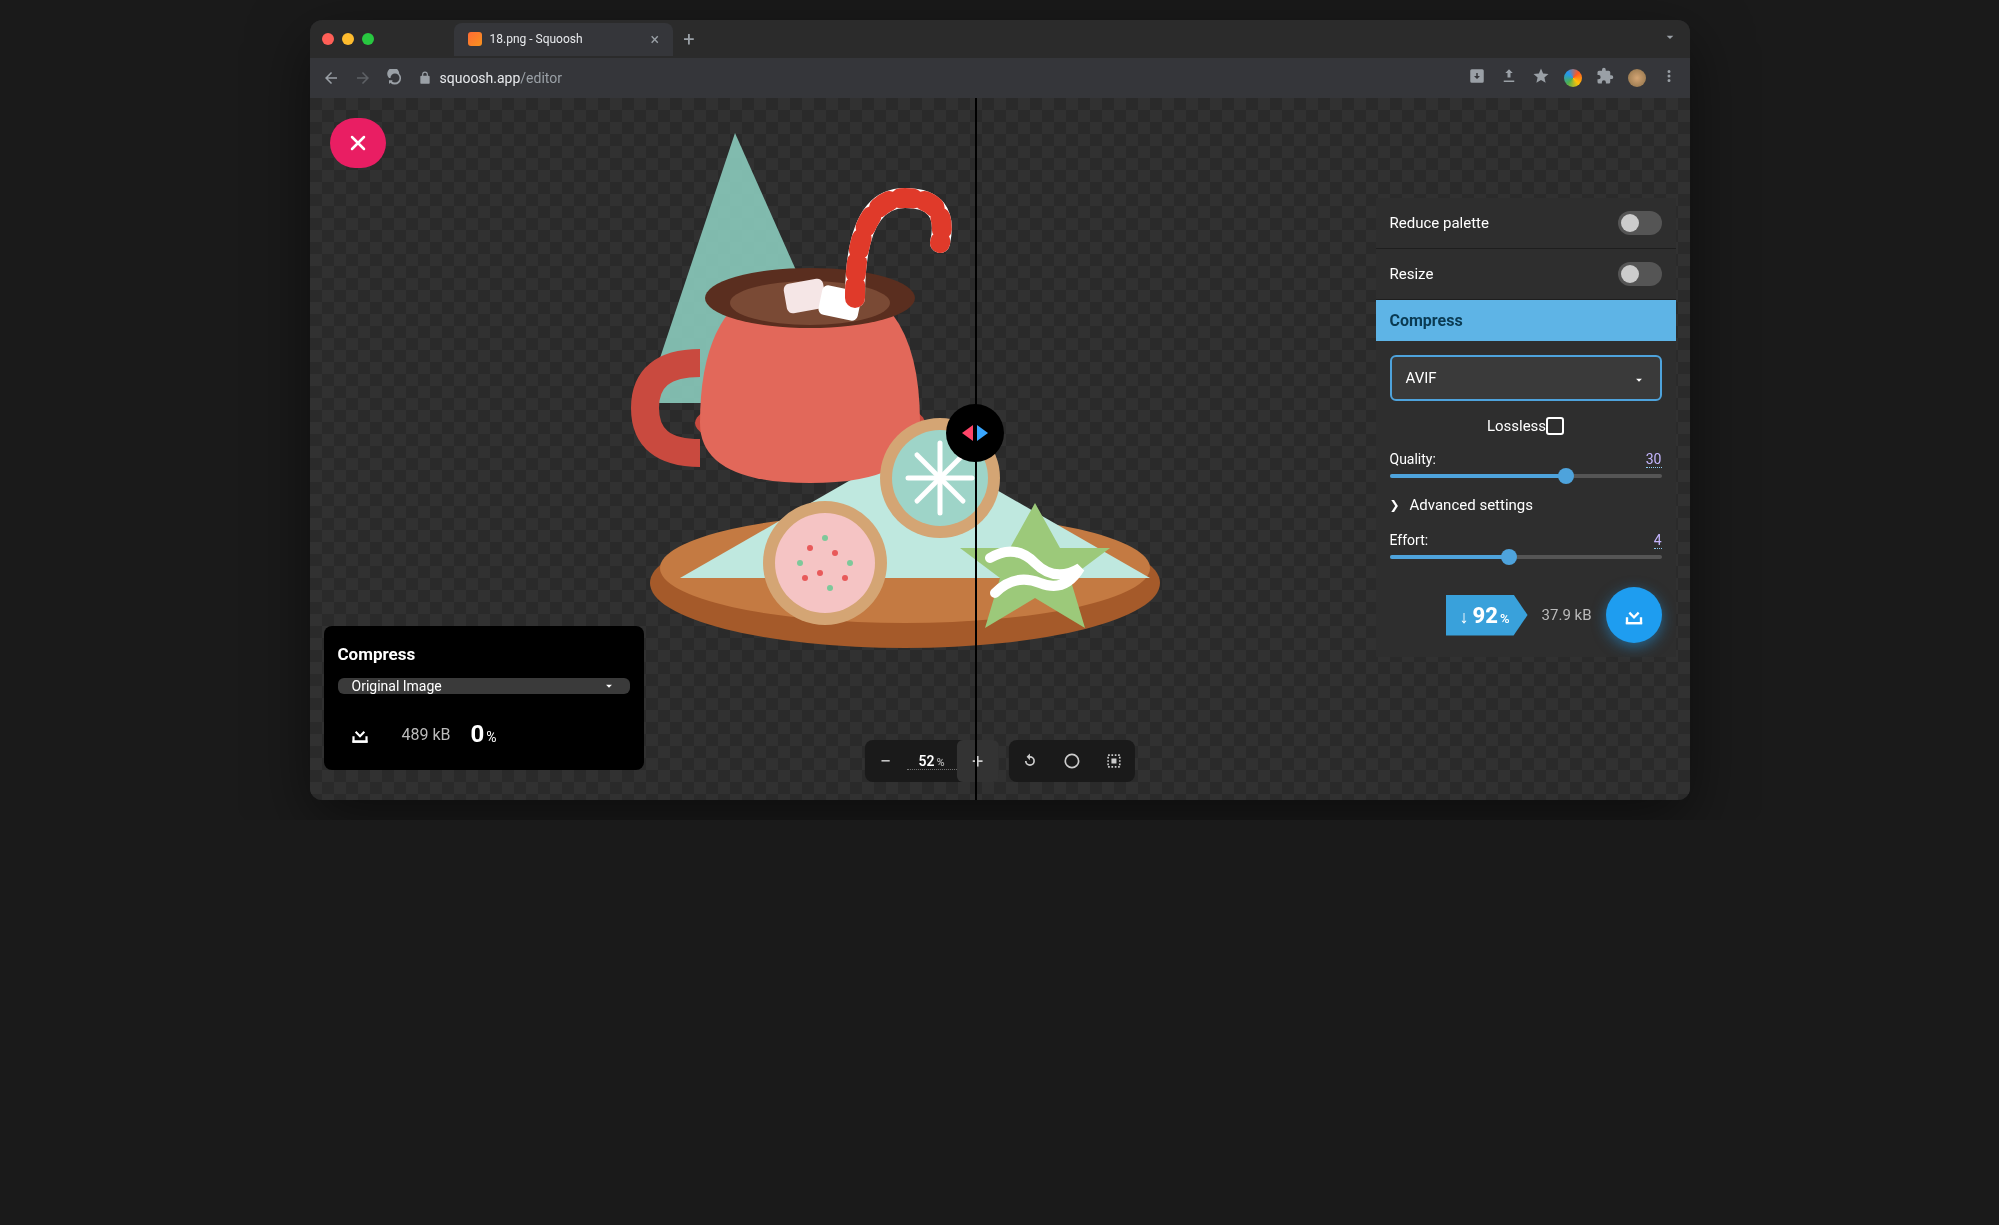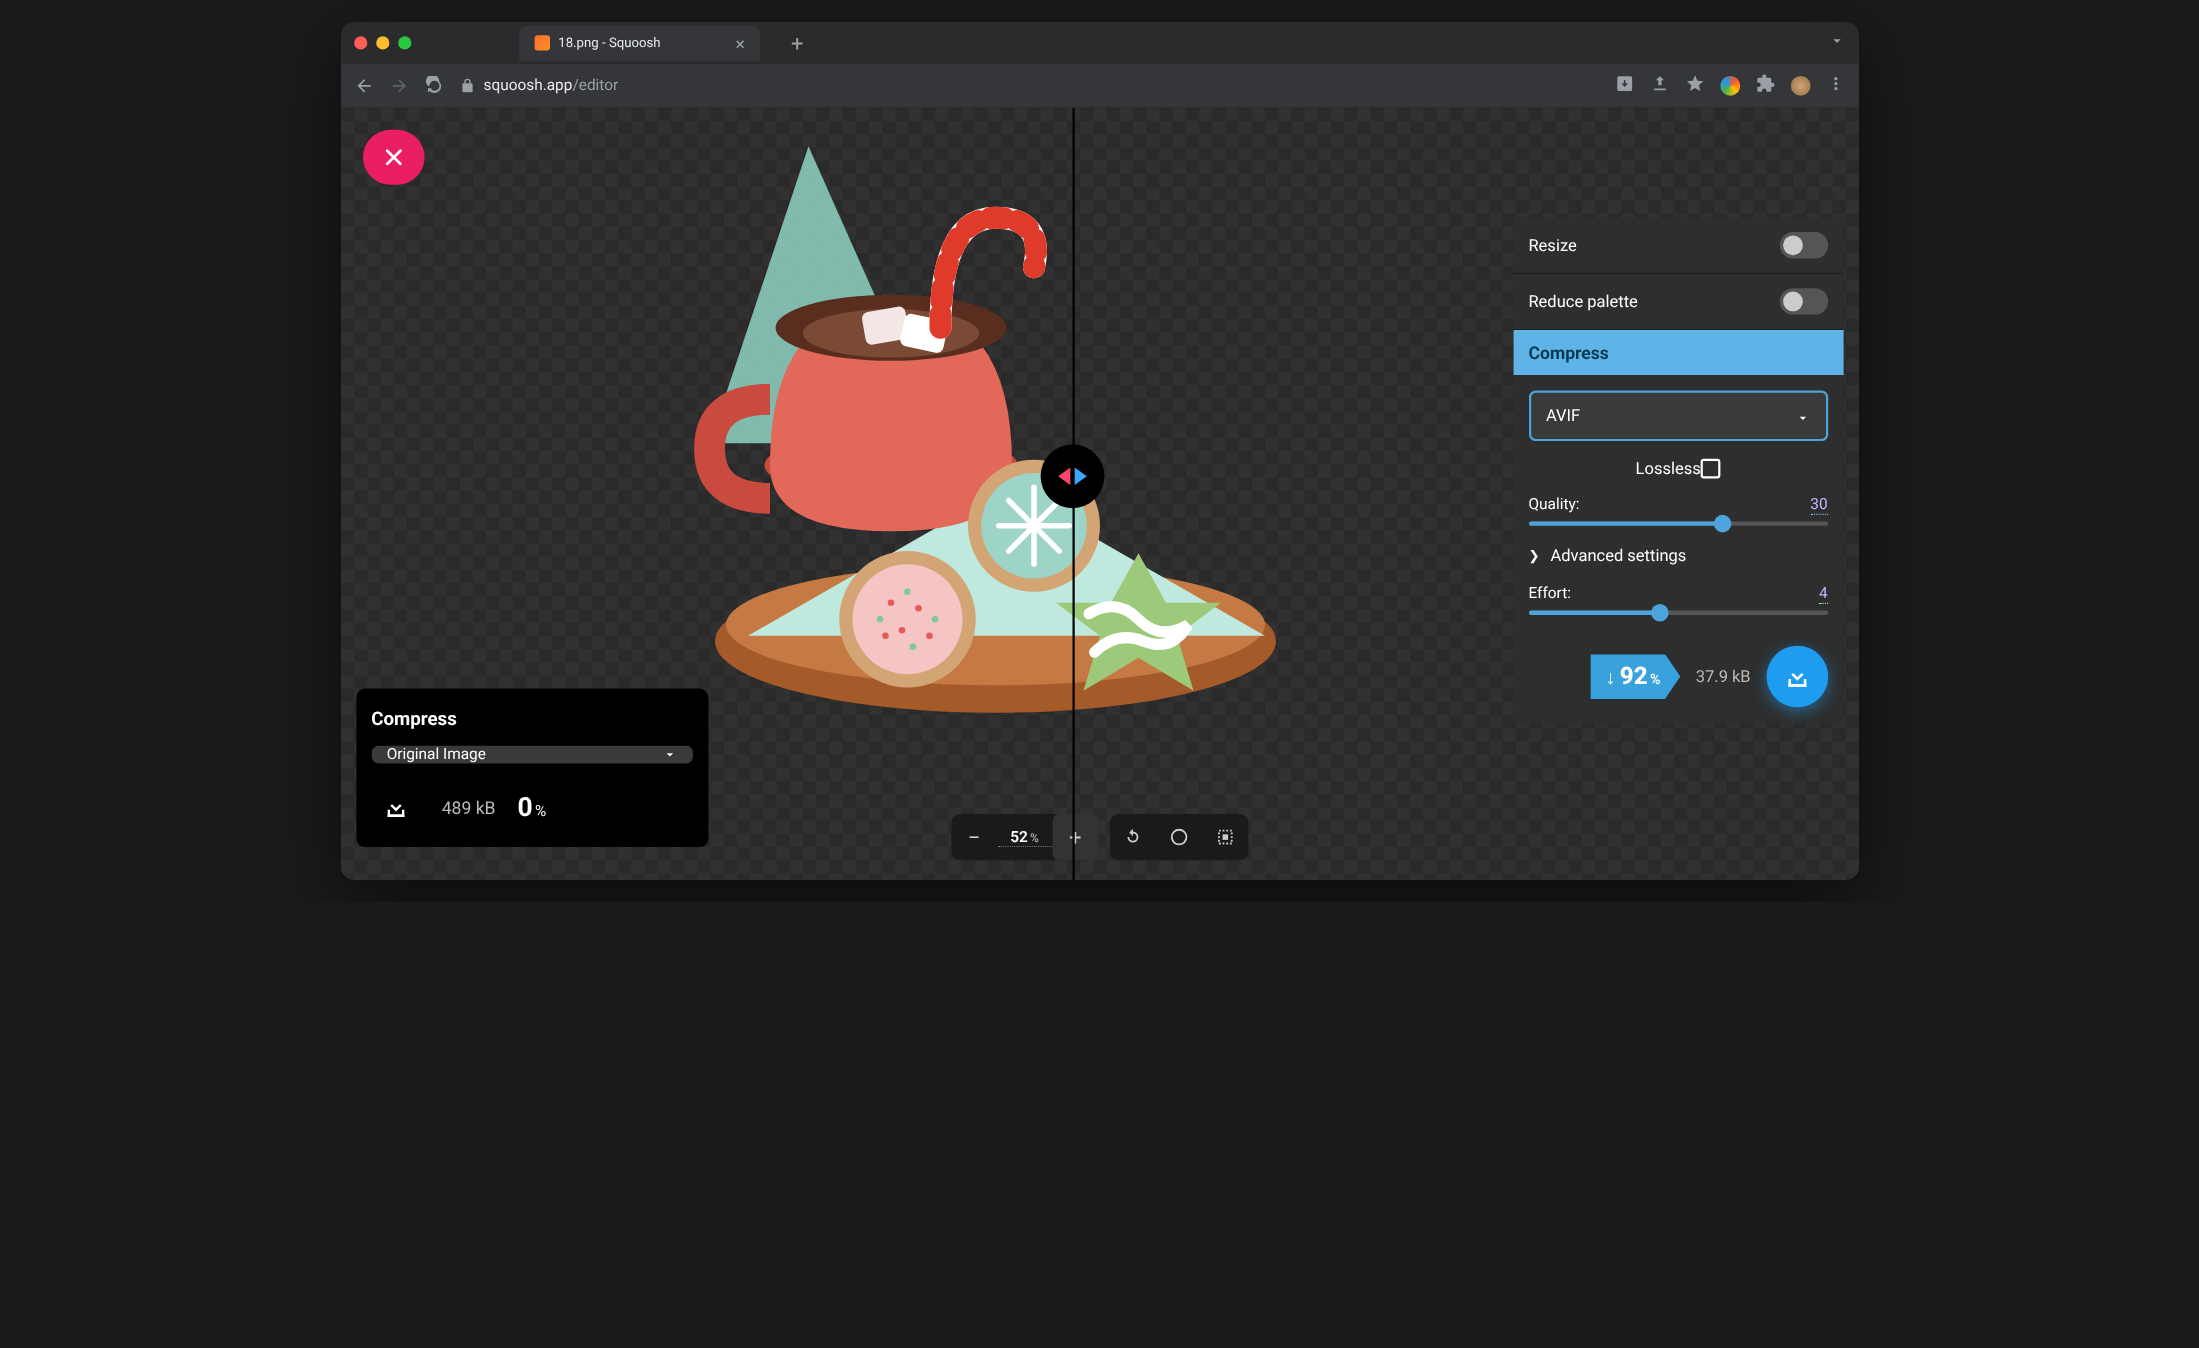--- a/index.html
+++ b/index.html
@@ -20,21 +20,21 @@
   box-shadow: 0 20px 60px rgba(0,0,0,0.5);
   display: flex;
   flex-direction: column;
 }
 .titlebar {
   height: 38px;
   background: #2b2b2b;
   display: flex;
   align-items: center;
   padding: 0 12px;
-  gap: 18px;
+  gap: 0;
 }
 .traffic-lights { display: flex; gap: 8px; margin-right: 80px; }
 .dot { width: 12px; height: 12px; border-radius: 50%; }
 .dot.red { background: #ff5f57; }
 .dot.yellow { background: #febc2e; }
 .dot.green { background: #28c840; }
 .tab {
   background: #35363a;
   border-radius: 8px 8px 0 0;
   padding: 7px 14px;
@@ -427,25 +427,25 @@
         <span class="filesize-left">489 kB</span>
         <span class="pct-left">
           <span>0</span>
             <span class="unit">%</span>
         </span>
       </div>
     </div>
 
     <div class="right-panel">
       <div class="option-row">
+        <span>Reduce palette</span>
+        <div class="toggle"></div>
+      </div>
+      <div class="option-row">
         <span>Resize</span>
-        <div class="toggle"></div>
-      </div>
-      <div class="option-row">
-        <span>Reduce palette</span>
         <div class="toggle"></div>
       </div>
       <div class="section-header">
         <span>Compress</span>
       </div>
       <div class="panel-body">
         <div class="codec-select">
           <span>AVIF</span>
           <svg width="14" height="14" viewBox="0 0 24 24">
               <path fill="#fff" d="M7 10l5 5 5-5z"></path>

